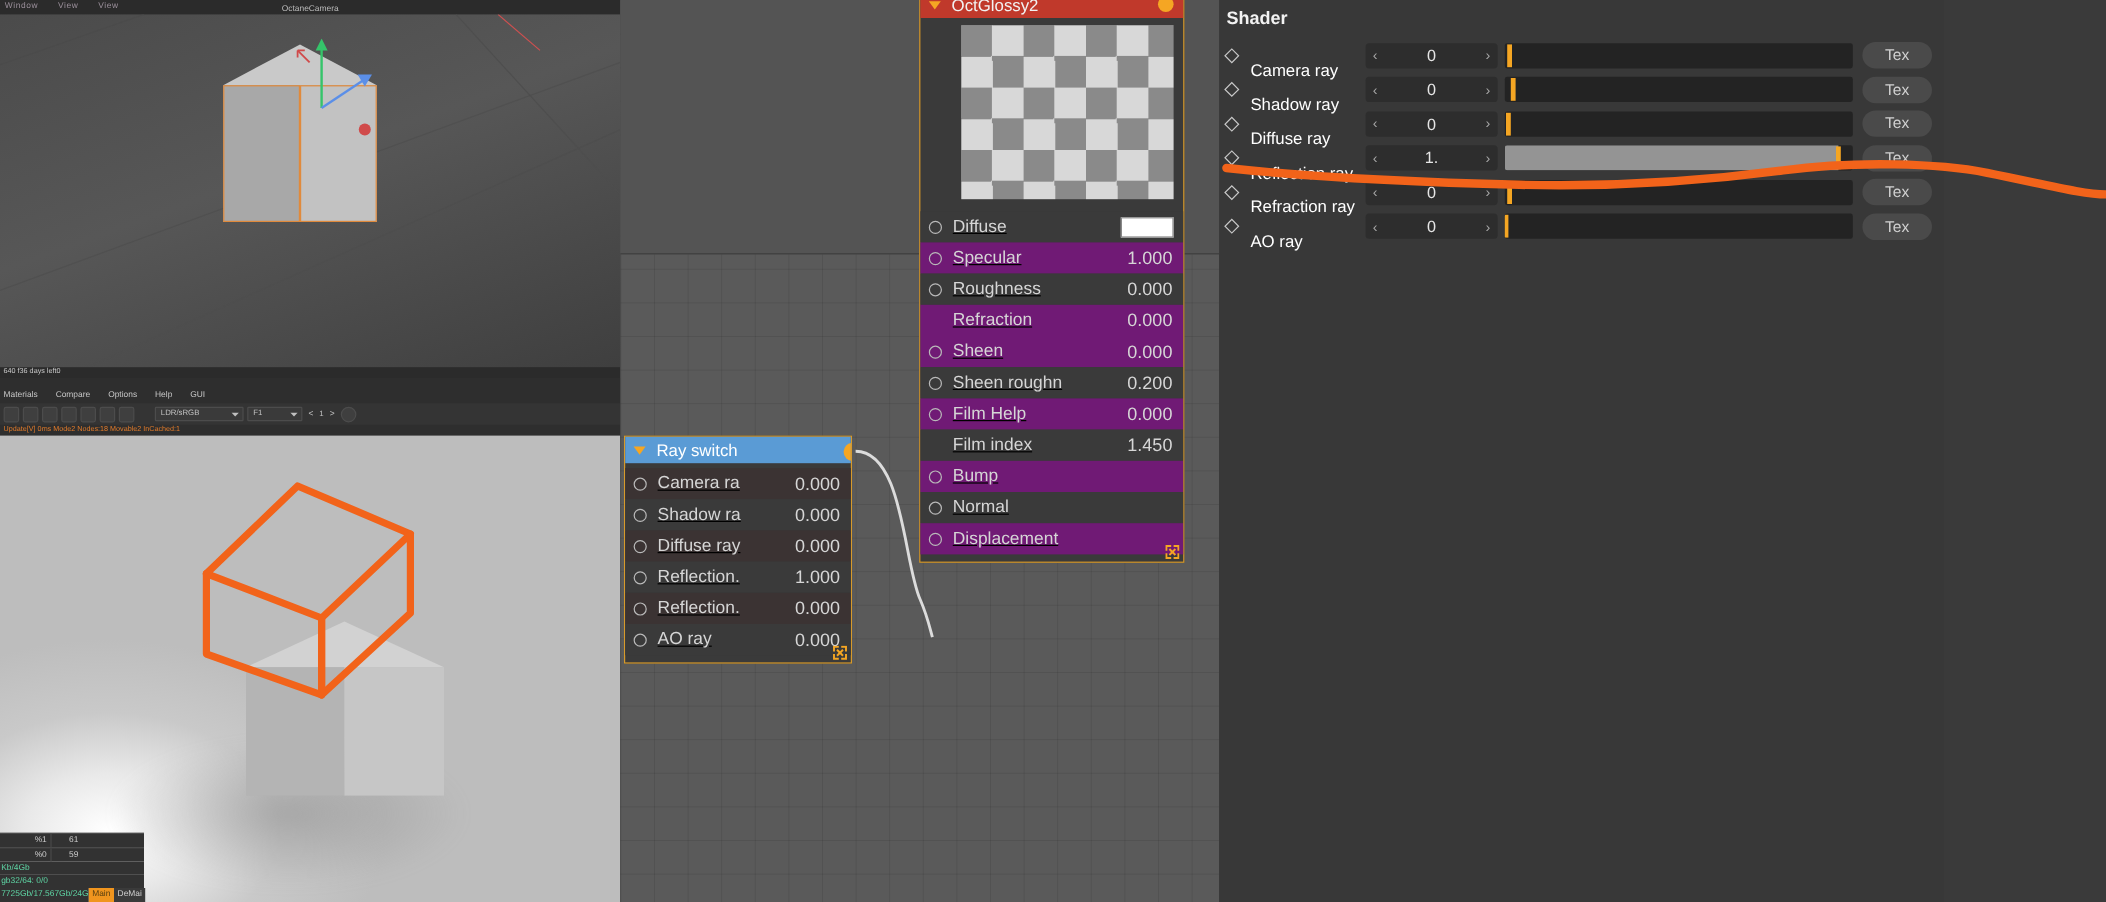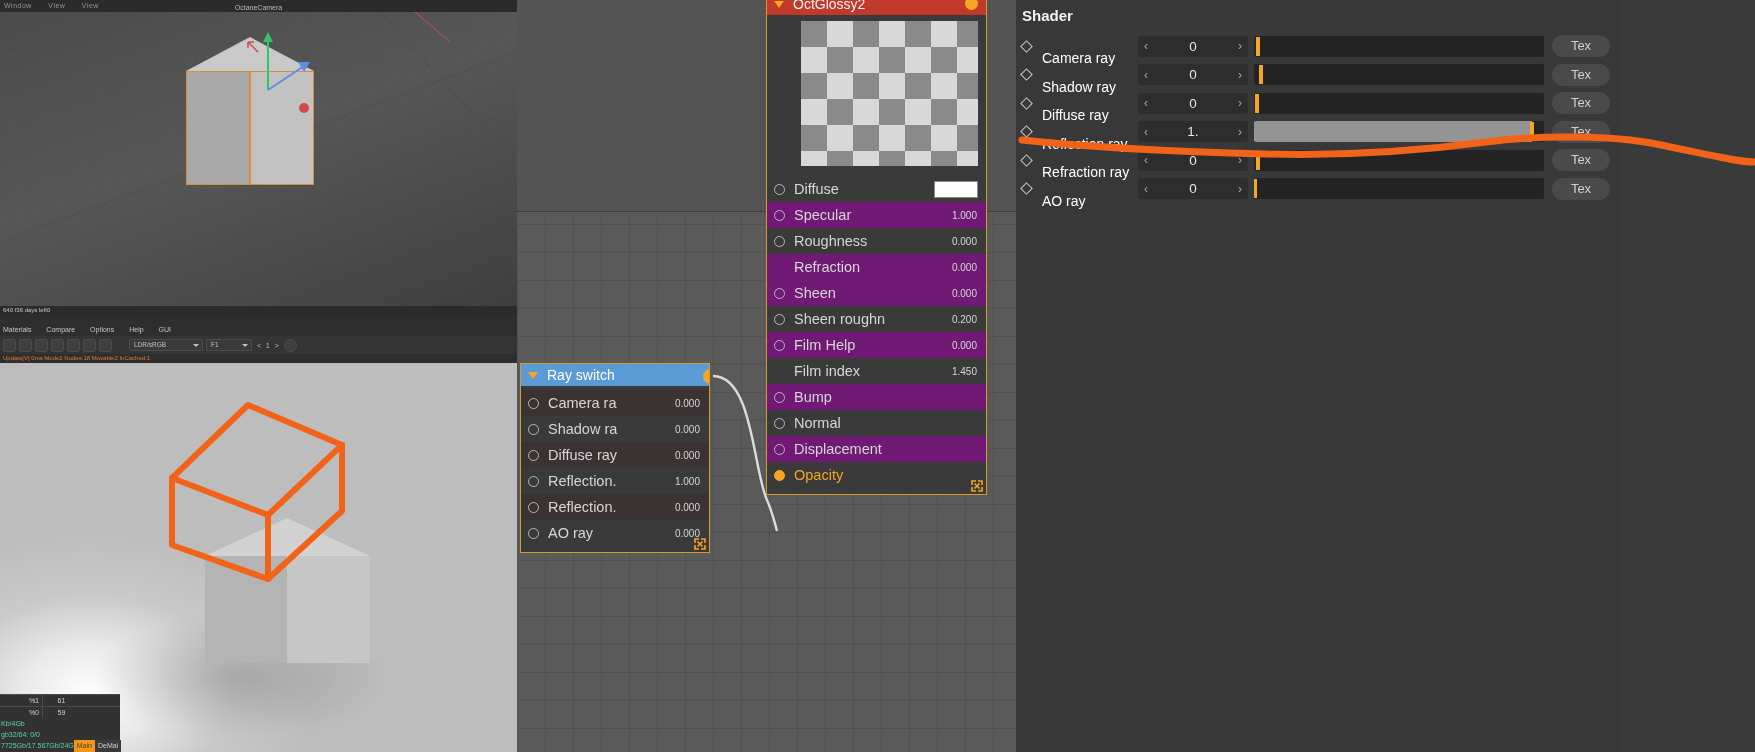--- a/index.html
+++ b/index.html
@@ -121,30 +121,30 @@
   .node { position:absolute; border:1px solid #d79a2b; background:#3a3a3a; }
   .node-title {
     height:22px; line-height:22px; font-size:14px; color:#fff;
     padding-left:26px; position:relative; white-space:nowrap; overflow:hidden;
   }
   .node-tri {
     position:absolute; left:7px; top:8px; width:0;height:0;
     border-left:5px solid transparent; border-right:5px solid transparent;
     border-top:7px solid #f5a623;
   }
-  .node-body { padding:4px 0 6px 0; }
+  .node-body { padding:4px 0 6px 0;text-decoration:underline; }
   .prow { height:26px; display:flex; align-items:center; position:relative; }
   .pin {
     width:11px; height:11px; border:1.5px solid #b9b9b9; border-radius:50%;
     margin-left:7px; margin-right:9px; flex:none;
   }
   .pin.filled { background:#f5a623; border-color:#f5a623; }
   .pin.blank { visibility:hidden; }
   .plabel { font-size:14.5px; color:#d6d6d6; white-space:nowrap; }
-  .pval { font-size:10px; color:#d6d6d6; position:absolute; right:9px; }
+  .pval { font-size:15px; color:#d6d6d6; position:absolute; right:9px; }
   .resize-handle { position:absolute; right:3px; bottom:2px; width:12px; height:12px; }
 
   
   #node-rayswitch { left:3px; top:363px; width:190px; }
   #node-rayswitch .node-title { background:#5a9bd5; }
   #node-rayswitch .prow:nth-child(odd) { background:#3b3333; }
   #node-rayswitch .prow:nth-child(even) { background:#3a3a3a; }
   #node-rayswitch .outpin {
     position:absolute; right:-9px; top:5px; width:15px; height:15px;
     border-radius:50%; background:#f5a623;
@@ -421,25 +421,20 @@
           <div class="prow norm">
             <span class="pin"></span>
             <span class="plabel">Normal</span>
             <span class="pval"></span>
           </div>
           <div class="prow alt">
             <span class="pin"></span>
             <span class="plabel">Displacement</span>
             <span class="pval"></span>
           </div>
-          <div class="prow norm">
-            <span class="pin filled"></span>
-            <span class="plabel" style="color: rgb(245, 166, 35);">Opacity</span>
-            <span class="pval"></span>
-          </div>
         </div>
       <svg class="resize-handle" viewBox="0 0 12 12">
         <g stroke="#f5a623" stroke-width="1.6" fill="none">
           <path d="M1 5 L1 1 L5 1"></path>
             <path d="M7 1 L11 1 L11 5"></path>
           <path d="M11 7 L11 11 L7 11"></path>
             <path d="M5 11 L1 11 L1 7"></path>
           <path d="M3.5 3.5 L8.5 8.5"></path>
             <path d="M8.5 3.5 L3.5 8.5"></path>
         </g>

